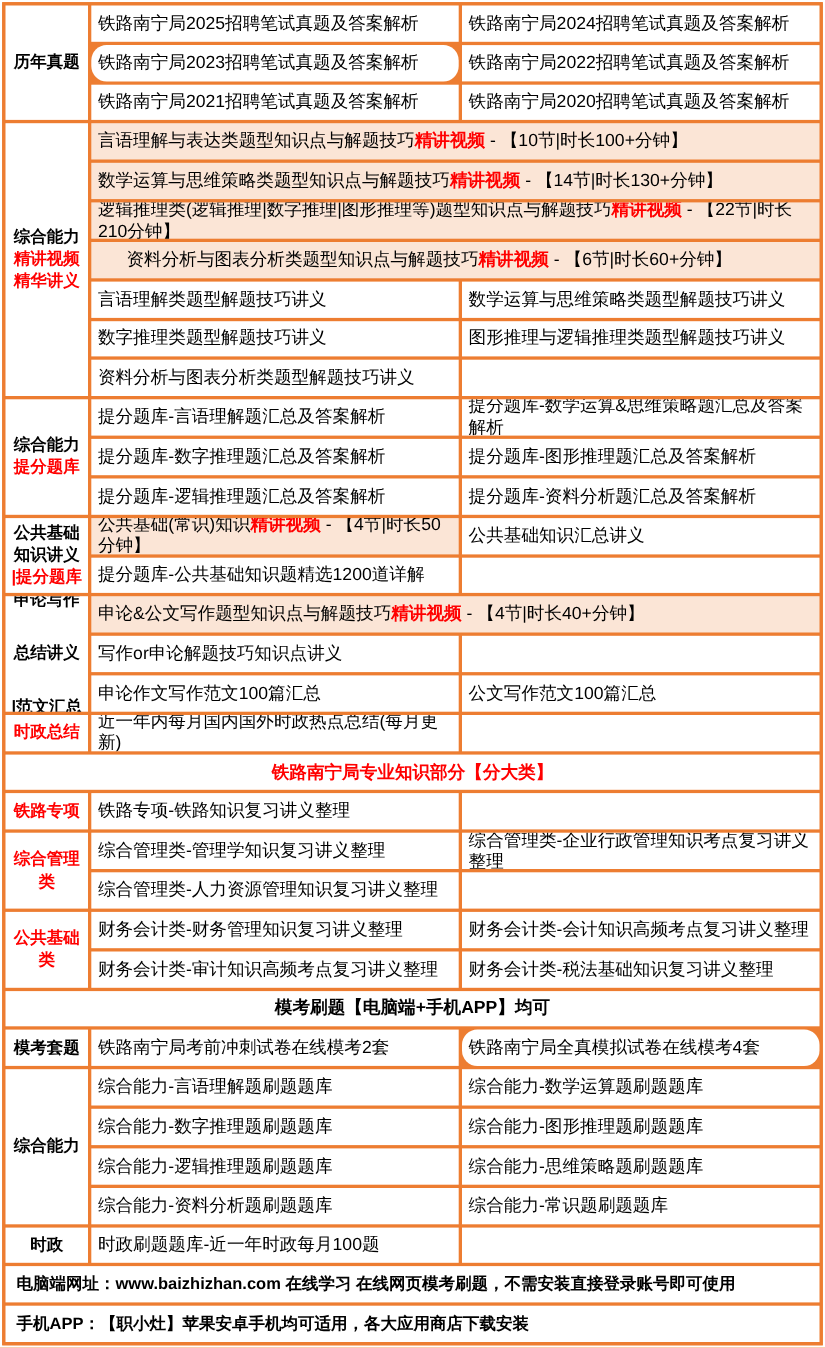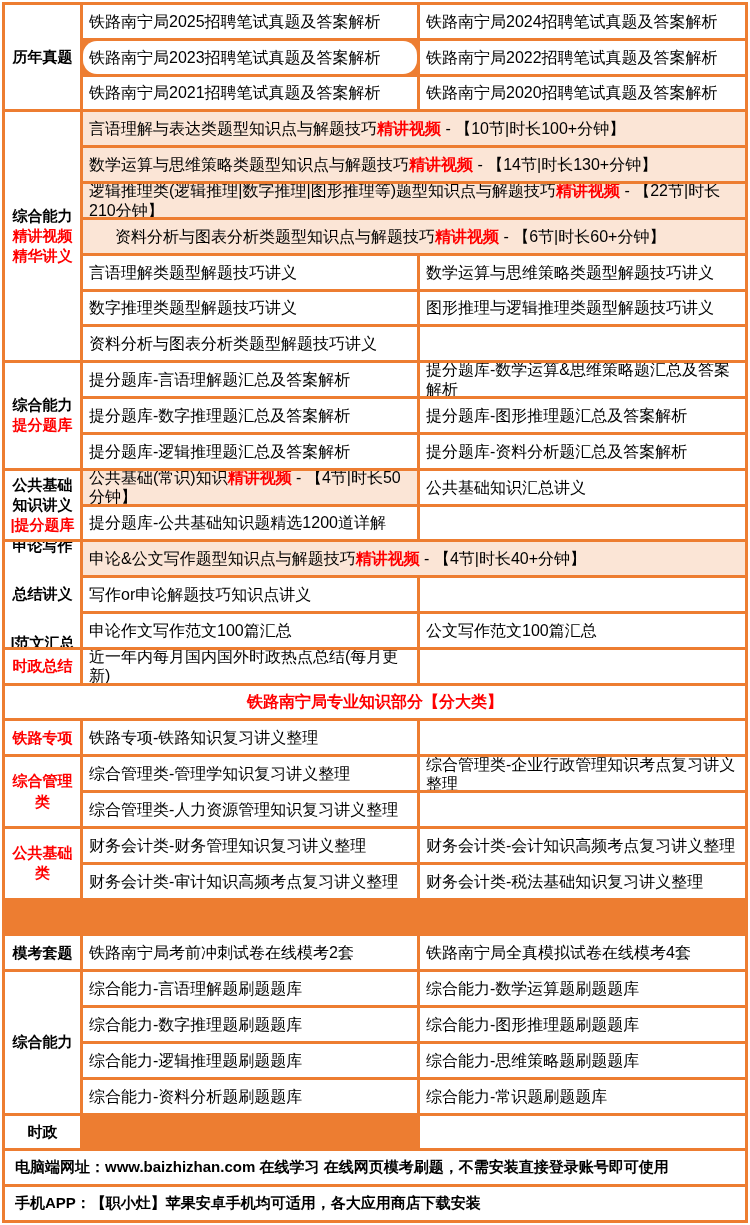--- a/index.html
+++ b/index.html
@@ -201,27 +201,28 @@
       </div>
       <div class="cell content-cell" style="grid-area: 24 / 3;">
         <div class="txt"><span class="seg">财务会计类-会计知识高频考点复习讲义整理</span></div>
       </div>
       <div class="cell content-cell" style="grid-area: 25 / 2;">
         <div class="txt"><span class="seg">财务会计类-审计知识高频考点复习讲义整理</span></div>
       </div>
       <div class="cell content-cell" style="grid-area: 25 / 3;">
         <div class="txt"><span class="seg">财务会计类-税法基础知识复习讲义整理</span></div>
       </div>
+      <div class="cell banner-cell" style="grid-area: 26 / 1 / auto / 4;">模考刷题【电脑端+手机APP】均可</div>
       <div class="cell label-cell" style="grid-area: 27 / 1 / span 1;">
         <div>模考套题</div>
       </div>
       <div class="cell content-cell" style="grid-area: 27 / 2;">
         <div class="txt"><span class="seg">铁路南宁局考前冲刺试卷在线模考2套</span></div>
       </div>
-      <div class="cell content-cell" style="grid-area: 27 / 3;">
+      <div class="cell content-cell" style="grid-area: 27 / 3; border-radius: 14px;">
         <div class="txt"><span class="seg">铁路南宁局全真模拟试卷在线模考4套</span></div>
       </div>
       <div class="cell label-cell" style="grid-area: 28 / 1 / span 4;">
         <div>综合能力</div>
       </div>
       <div class="cell content-cell" style="grid-area: 28 / 2;">
         <div class="txt"><span class="seg">综合能力-言语理解题刷题题库</span></div>
       </div>
       <div class="cell content-cell" style="grid-area: 28 / 3;">
         <div class="txt"><span class="seg">综合能力-数学运算题刷题题库</span></div>
@@ -239,20 +240,23 @@
         <div class="txt"><span class="seg">综合能力-思维策略题刷题题库</span></div>
       </div>
       <div class="cell content-cell" style="grid-area: 31 / 2;">
         <div class="txt"><span class="seg">综合能力-资料分析题刷题题库</span></div>
       </div>
       <div class="cell content-cell" style="grid-area: 31 / 3;">
         <div class="txt"><span class="seg">综合能力-常识题刷题题库</span></div>
       </div>
       <div class="cell label-cell" style="grid-area: 32 / 1 / span 1;">
         <div>时政</div>
+      </div>
+      <div class="cell content-cell" style="grid-area: 32 / 2;">
+        <div class="txt"><span class="seg">时政刷题题库-近一年时政每月100题</span></div>
       </div>
       <div class="cell content-cell" style="grid-area: 32 / 3;">
         <div class="txt"></div>
       </div>
       <div class="cell footer-cell" style="grid-area: 33 / 1 / auto / 4;">电脑端网址：www.baizhizhan.com 在线学习 在线网页模考刷题，不需安装直接登录账号即可使用</div>
       <div class="cell footer-cell" style="grid-area: 34 / 1 / auto / 4;">手机APP：【职小灶】苹果安卓手机均可适用，各大应用商店下载安装</div>
     </div>
 </div>
 
 </body></html>

